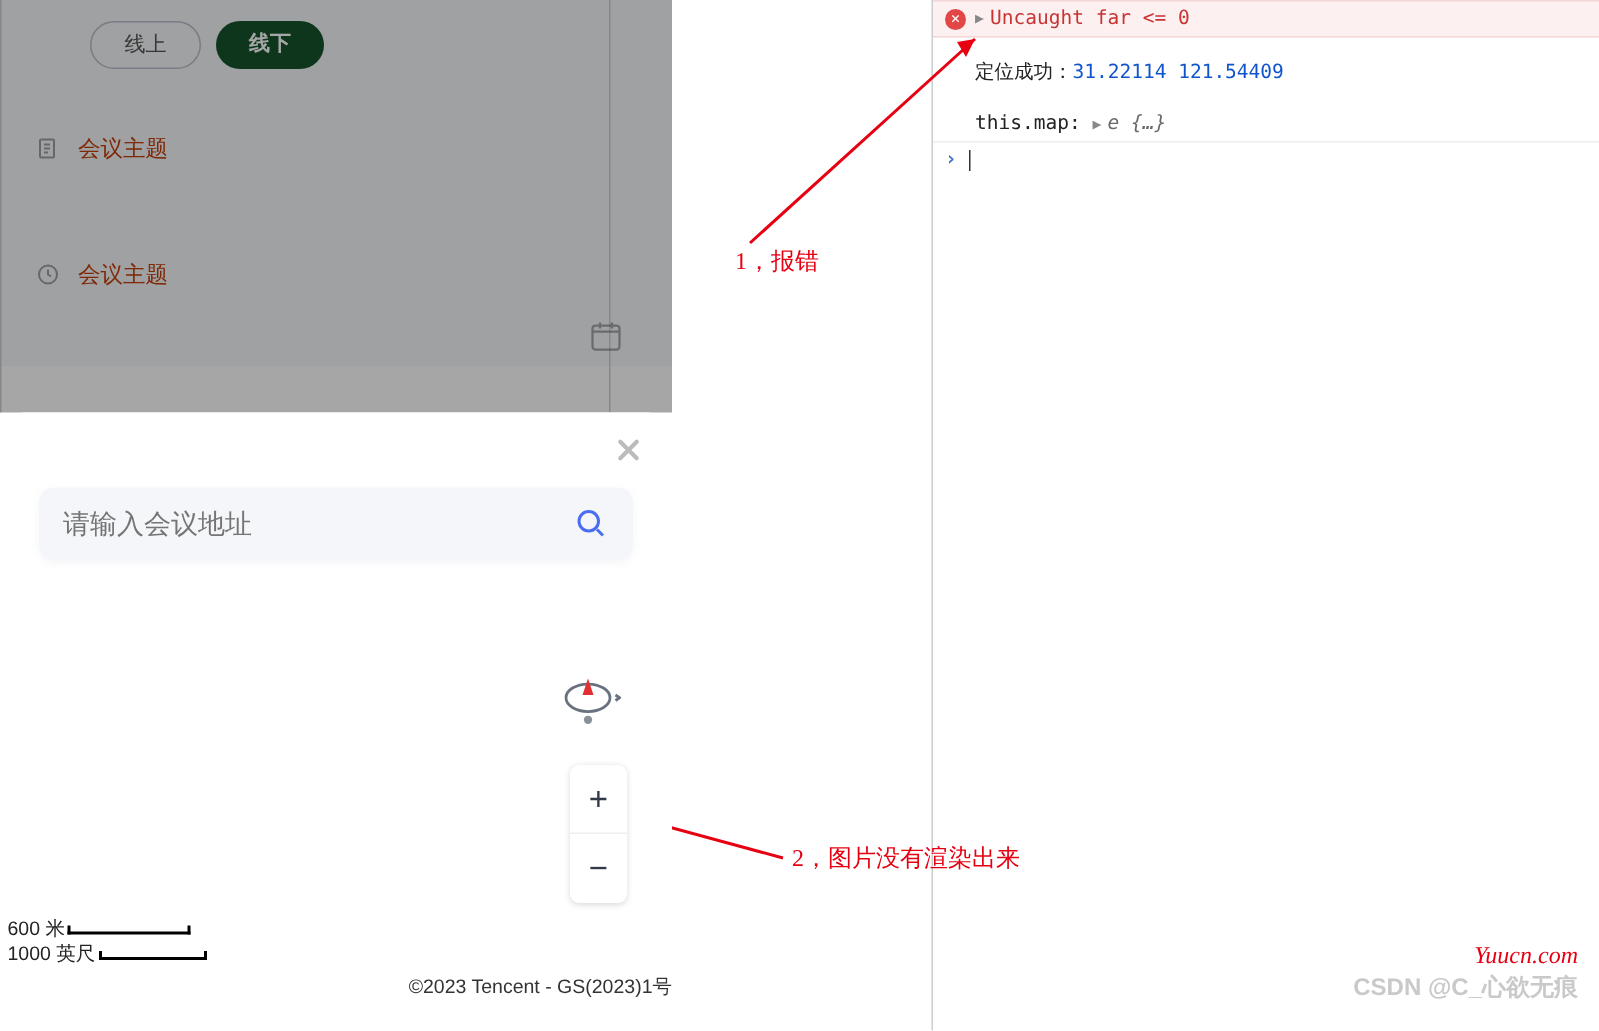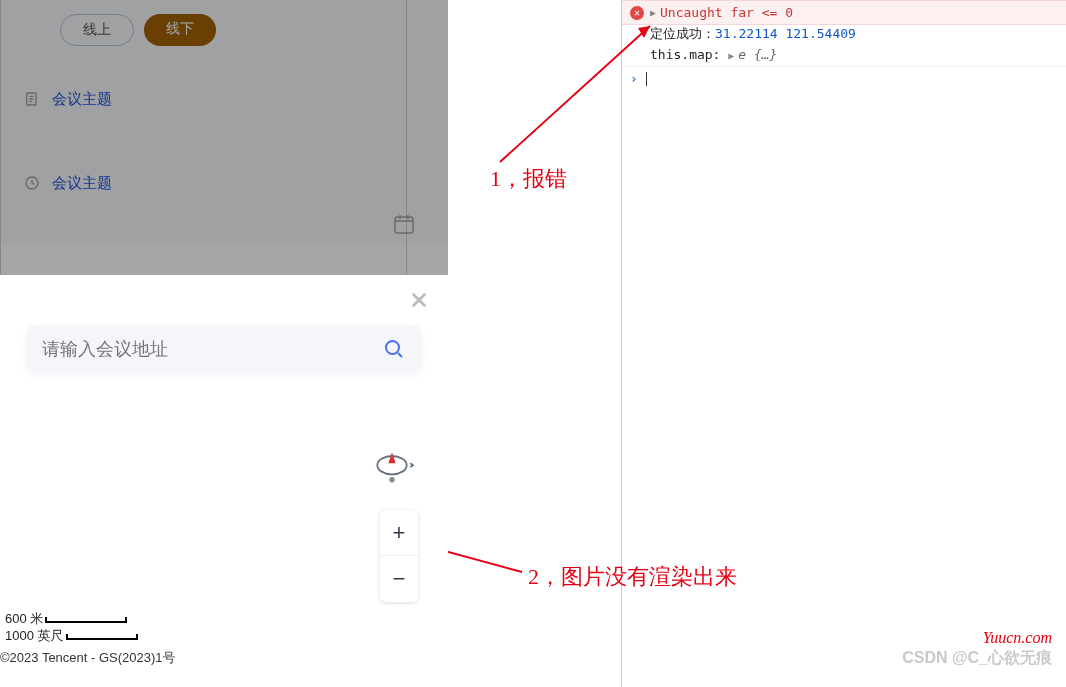--- a/index.html
+++ b/index.html
@@ -6,23 +6,23 @@
     body { width: 1066px; height: 687px; font-family: -apple-system, "PingFang SC", "Microsoft YaHei", sans-serif; background: #fff; position: relative; overflow: hidden; }
     
     
     .mobile-panel { position: absolute; left: 0; top: 0; width: 448px; height: 687px; }
     .upper-form { position: absolute; top: 0; left: 0; right: 0; height: 244px; background: #f6f7f9; }
     .shade { position: absolute; top: 0; left: 0; right: 0; height: 275px; background: rgba(0,0,0,0.35); z-index: 3; }
     
     .tab-row { display: flex; gap: 10px; padding: 14px 20px 0 60px; }
     .tab { padding: 6px 22px; border-radius: 18px; font-size: 14px; }
     .tab-online { border: 1px solid #b8c0cc; color: #555; }
-    .tab-offline { background: #a16207; color: #fff; }
+    .tab-offline { background: #14532d; color: #fff; font-weight: bold; }
     
-    .field-row { display: flex; align-items: center; padding: 0 24px; margin-top: 28px; height: 50px; color: #1d4ed8; font-size: 15px; }
+    .field-row { display: flex; align-items: center; padding: 0 24px; margin-top: 28px; height: 50px; color: #c2410c; font-size: 15px; }
     .field-icon { width: 16px; height: 16px; margin-right: 12px; opacity: 0.6; }
     .cal-icon { position: absolute; right: 32px; top: 212px; width: 24px; height: 24px; opacity: 0.5; }
     
     .border-left { position: absolute; left: 0; top: 0; width: 1px; height: 275px; background: #d0d0d0; }
     .border-right { position: absolute; left: 406px; top: 0; width: 1px; height: 275px; background: #d0d0d0; }
     
     
     .sheet { position: absolute; top: 275px; left: 0; right: 0; bottom: 0; background: #fff; border-radius: 16px 16px 0 0; z-index: 4; }
     .close-x { position: absolute; top: 14px; right: 18px; cursor: pointer; }
     .search-wrap { margin: 50px 26px 0; height: 48px; background: #f5f6fa; border-radius: 10px; display: flex; align-items: center; padding: 0 16px; box-shadow: 0 2px 6px rgba(180,185,210,0.15); }
@@ -31,37 +31,37 @@
     
     .map-area { position: absolute; top: 120px; left: 0; right: 0; bottom: 0; background: #fff; }
     .compass { position: absolute; top: 50px; right: 34px; width: 44px; height: 44px; }
     .zoom-ctrl { position: absolute; top: 115px; right: 30px; width: 38px; background: #fff; border-radius: 6px; box-shadow: 0 1px 4px rgba(0,0,0,0.15); }
     .zoom-btn { height: 46px; display: flex; align-items: center; justify-content: center; font-size: 22px; color: #323949; cursor: pointer; }
     .zoom-btn:first-child { border-bottom: 1px solid #eee; }
     
     .scale { position: absolute; bottom: 42px; left: 5px; font-size: 13px; color: #222; line-height: 1.3; }
     .scale-bar { border-left: 2px solid #000; border-bottom: 2px solid #000; border-right: 2px solid #000; height: 6px; width: 82px; display: inline-block; vertical-align: middle; margin-left: 2px; }
     .scale-bar2 { width: 72px; }
-    .copyright { position: absolute; bottom: 20px; left: 0; right: 0; text-align: left; font-size: 13px; color: #333; }
+    .copyright { position: absolute; bottom: 20px; left: 0; right: 0; text-align: right; font-size: 13px; color: #333; }
     
     
     .console { position: absolute; left: 621px; top: 0; right: 0; height: 687px; border-left: 1px solid #ccc; font-family: Consolas, Monaco, monospace; font-size: 13px; }
     .err-line { background: #fdf0f0; border-top: 1px solid #f5d6d6; border-bottom: 1px solid #f5d6d6; padding: 4px 8px; display: flex; align-items: center; color: #c73434; }
     .err-badge { width: 14px; height: 14px; border-radius: 50%; background: #e24646; color: #fff; font-size: 10px; display: flex; align-items: center; justify-content: center; margin-right: 6px; font-weight: bold; }
     .tri { color: #888; margin-right: 4px; font-size: 10px; }
-    .log-line { padding: 0 28px; color: #222; }
+    .log-line { padding: 14px 28px; color: #222; }
     .log-line .blue { color: #1155cc; }
     .map-line { padding: 4px 28px; color: #222; }
     .map-line .ital { font-style: italic; color: #6a6a6a; }
     .prompt-line { padding: 4px 8px; border-top: 1px solid #eee; color: #3b6fca; display: flex; align-items: center; }
     .caret { color: #3b6fca; margin-right: 8px; font-weight: bold; }
     .cursor { width: 1px; height: 14px; background: #333; display: inline-block; }
     
     
-    .anno { position: absolute; color: #e60012; font-size: 22px; font-family: "Microsoft YaHei"; text-align: right; }
+    .anno { position: absolute; color: #e60012; font-size: 16px; font-family: "Microsoft YaHei"; text-align: right; }
     .arrow1 { position: absolute; left: 492px; top: 20px; width: 166px; height: 150px; pointer-events: none; }
     .arrow2 { position: absolute; left: 240px; top: 490px; width: 290px; height: 90px; pointer-events: none; }
     
     .watermark1 { position: absolute; right: 14px; bottom: 40px; color: #e60012; font-size: 16px; font-family: serif; font-style: italic; }
     .watermark2 { position: absolute; right: 14px; bottom: 18px; color: #c9c9c9; font-size: 16px; font-weight: bold; }
   </style>
 </head>
 <body>
 
 <div class="mobile-panel">

